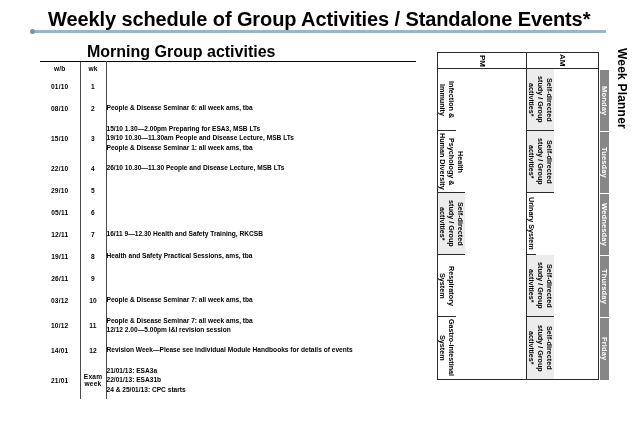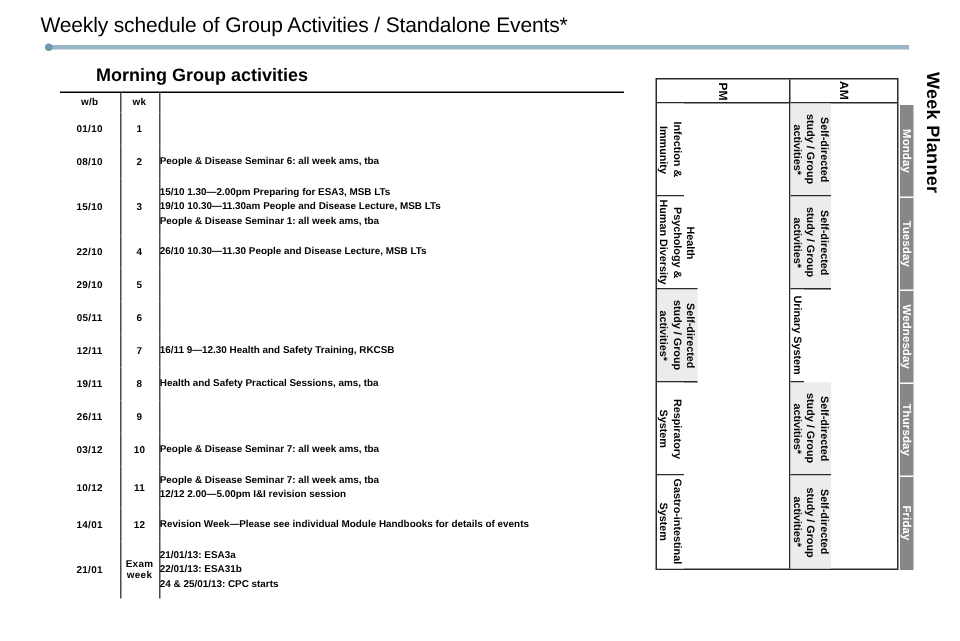--- a/index.html
+++ b/index.html
@@ -8,45 +8,45 @@
     background:#ffffff;
     font-family:"Liberation Sans", sans-serif;
     color:#000;
     overflow:hidden;
     position:relative;
   }
 
   
   #page-title{
     position:absolute;
-    left:27px; top:8px;
-    font-size:14px;
-    font-weight:normal;
+    left:48px; top:8px;
+    font-size:20px;
+    font-weight:bold;
     letter-spacing:-0.1px;
     white-space:nowrap;
   }
   #title-rule{
     position:absolute;
     left:34px; top:30px;
     width:572px; height:3px;
     background:#9ab5c6;
   }
   #title-rule-dot{
     position:absolute;
     left:30px; top:29px;
     width:5px; height:5px;
     border-radius:50%;
     background:#6f97ad;
   }
 
   
   #morning-heading{
     position:absolute;
-    left:64px; top:43px;
-    font-size:12px;
+    left:87px; top:43px;
+    font-size:16px;
     font-weight:bold;
     white-space:nowrap;
   }
   #schedule-table{
     position:absolute;
     left:40px; top:61px;
     width:376px;
     border-collapse:collapse;
     table-layout:fixed;
   }

